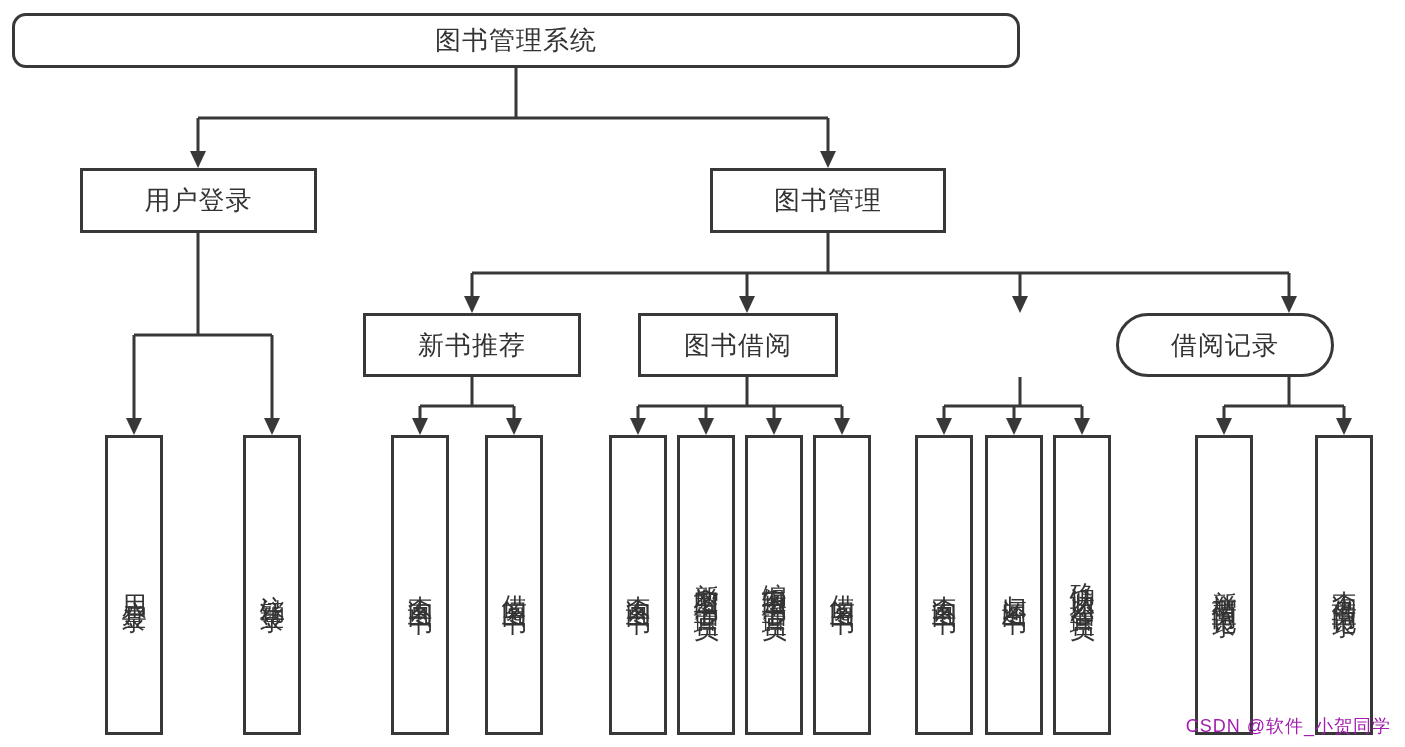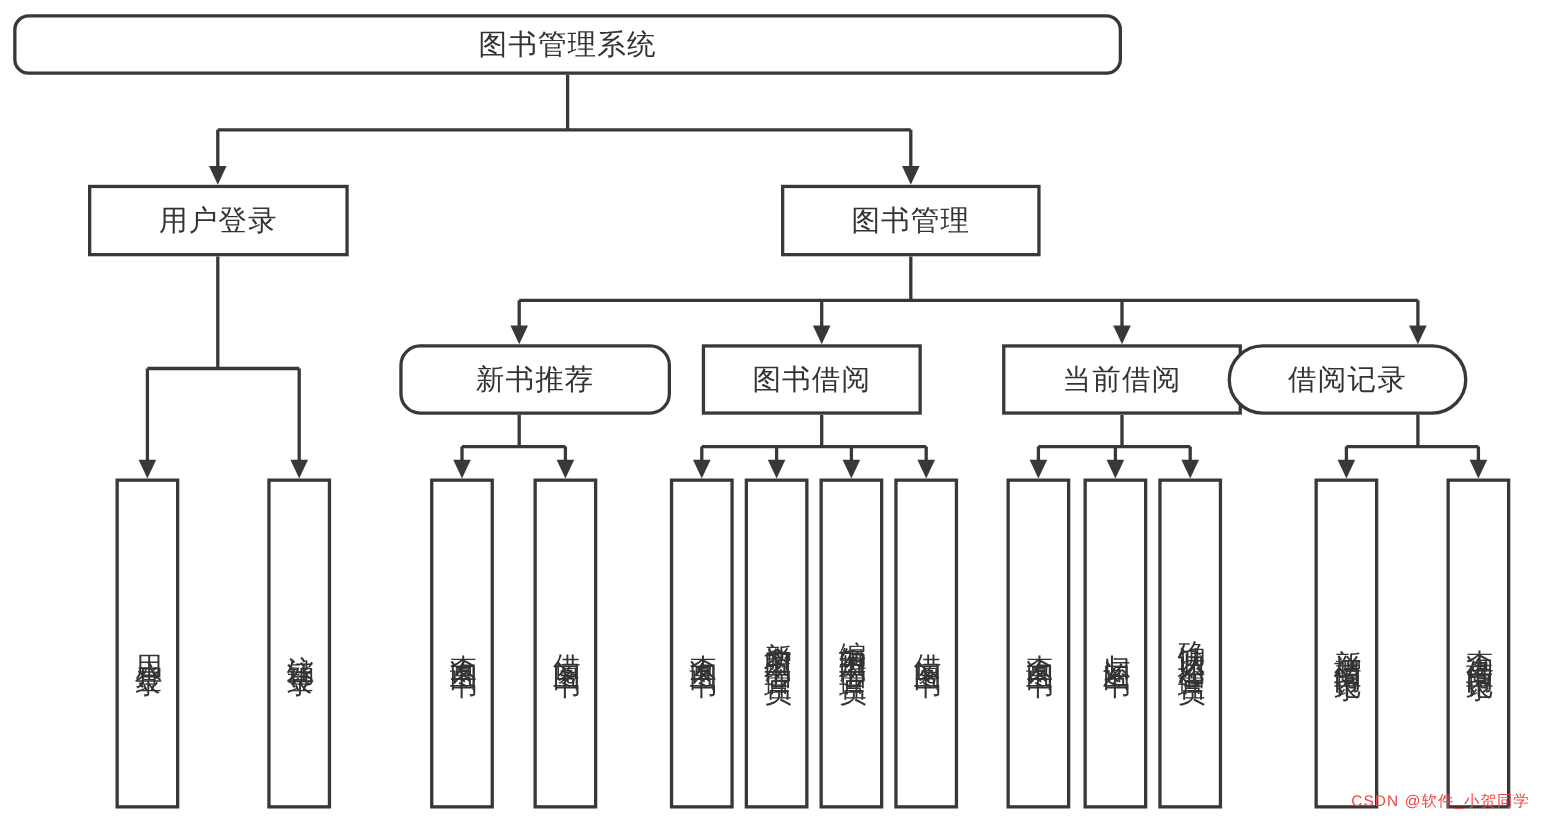--- a/index.html
+++ b/index.html
@@ -30,22 +30,22 @@
     text-orientation:mixed;
     font-size:25px;
     letter-spacing:5px;
     line-height:1.1;
   }
   .lvl4{font-size:25px;}
   .watermark{
     position:absolute;
     right:14px;
     bottom:9px;
-    font-size:14px;
-    color:#ef4444;
+    font-size:18px;
+    color:#a21caf;
     letter-spacing:1px;
     z-index:10;
     white-space:nowrap;
   }
 </style>
 </head>
 <body>
 
 <div class="stage">
 
@@ -100,23 +100,22 @@
       <use href="#ah" transform="translate(1224,435)"></use>
       <use href="#ah" transform="translate(1344,435)"></use>
     </g>
   </svg>
 
   <div class="box h" style="left:12px;top:13px;width:1008px;height:55px;border-radius:14px;">图书管理系统</div>
 
   <div class="box h" style="left:80px;top:168px;width:237px;height:65px;">用户登录</div>
   <div class="box h" style="left:710px;top:168px;width:236px;height:65px;">图书管理</div>
 
-  <div class="box h" style="left:363px;top:313px;width:247px;height:64px;border-radius:19px;">新书推荐</div>
+  <div class="box h" style="left:363px;top:313px;width:218px;height:64px;">新书推荐</div>
   <div class="box h" style="left:638px;top:313px;width:200px;height:64px;">图书借阅</div>
-  <div class="box h" style="left:911px;top:313px;width:218px;height:64px;">当前借阅</div>
   <div class="box h" style="left:1116px;top:313px;width:218px;height:64px;border-radius:32px;">借阅记录</div>
 
   <div class="box v" style="left:105px;">
     <span class="vtext lvl4">用户登录</span>
   </div>
   <div class="box v" style="left:243px;">
     <span class="vtext lvl4">注销登录</span>
   </div>
 
   <div class="box v" style="left:391px;">

